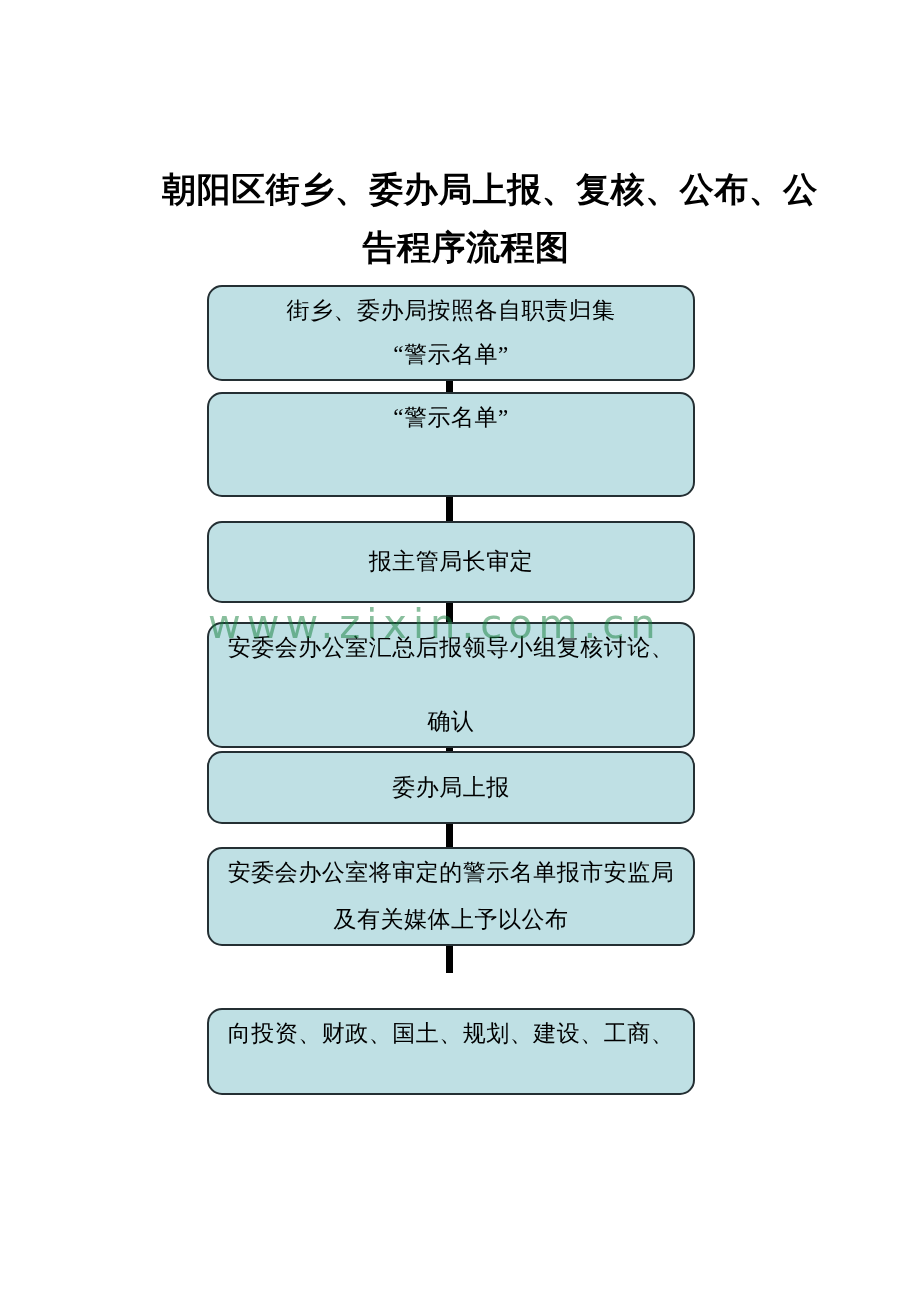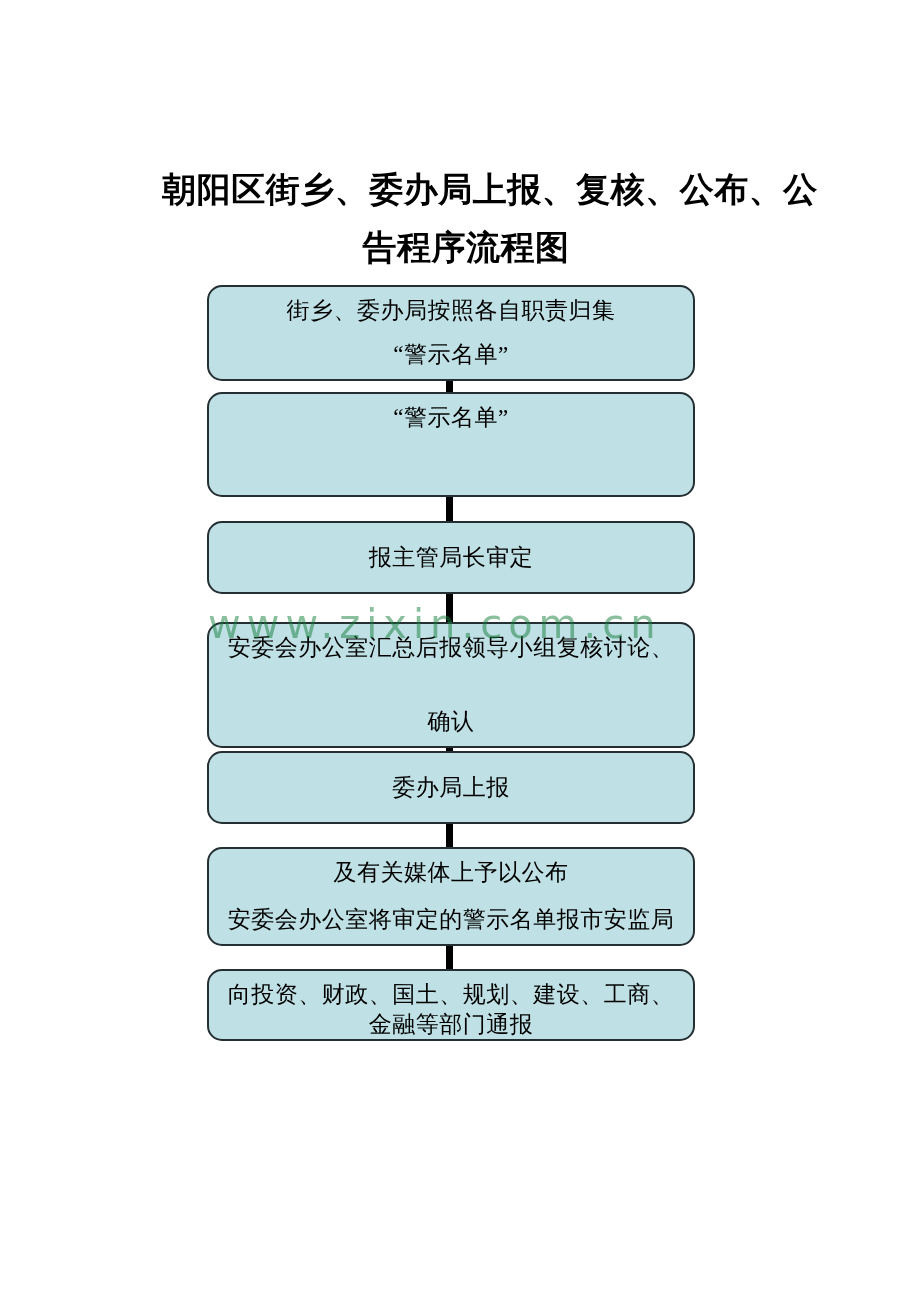--- a/index.html
+++ b/index.html
@@ -91,46 +91,45 @@
   </div>
 
   <div class="connector" style="top:377px;height:20px"></div>
 
   <div class="node two" style="top:392px;height:105px">
     <div class="nline">“警示名单”</div>
   </div>
 
   <div class="connector" style="top:494px;height:30px"></div>
 
-  <div class="node one" style="top:521px;height:73px">
+  <div class="node one" style="top:521px;height:82px">
     <div class="nline">报主管局长审定</div>
   </div>
 
   <div class="connector" style="top:591px;height:34px"></div>
 
   <div class="node two" style="top:622px;height:126px">
     <div class="nline">安委会办公室汇总后报领导小组复核讨论、</div>
     <div class="nline">确认</div>
   </div>
 
   <div class="connector" style="top:725px;height:29px"></div>
 
   <div class="node one" style="top:751px;height:73px">
     <div class="nline">委办局上报</div>
   </div>
 
   <div class="connector" style="top:821px;height:29px"></div>
 
   <div class="node two" style="top:847px;height:99px">
+    <div class="nline">安委会办公室将审定的警示名单报市安监局</div>
     <div class="nline">及有关媒体上予以公布</div>
-    <div class="nline">安委会办公室将审定的警示名单报市安监局</div>
   </div>
 
   <div class="connector" style="top:943px;height:30px"></div>
 
-  <div class="node two" style="top:969px;height:72px">
+  <div class="node two" style="top:1008px;height:87px">
     <div class="nline">向投资、财政、国土、规划、建设、工商、</div>
-    <div class="nline">金融等部门通报</div>
   </div>
 
   <div class="watermark">www.zixin.com.cn</div>
 
 </div>
 
 </body></html>

